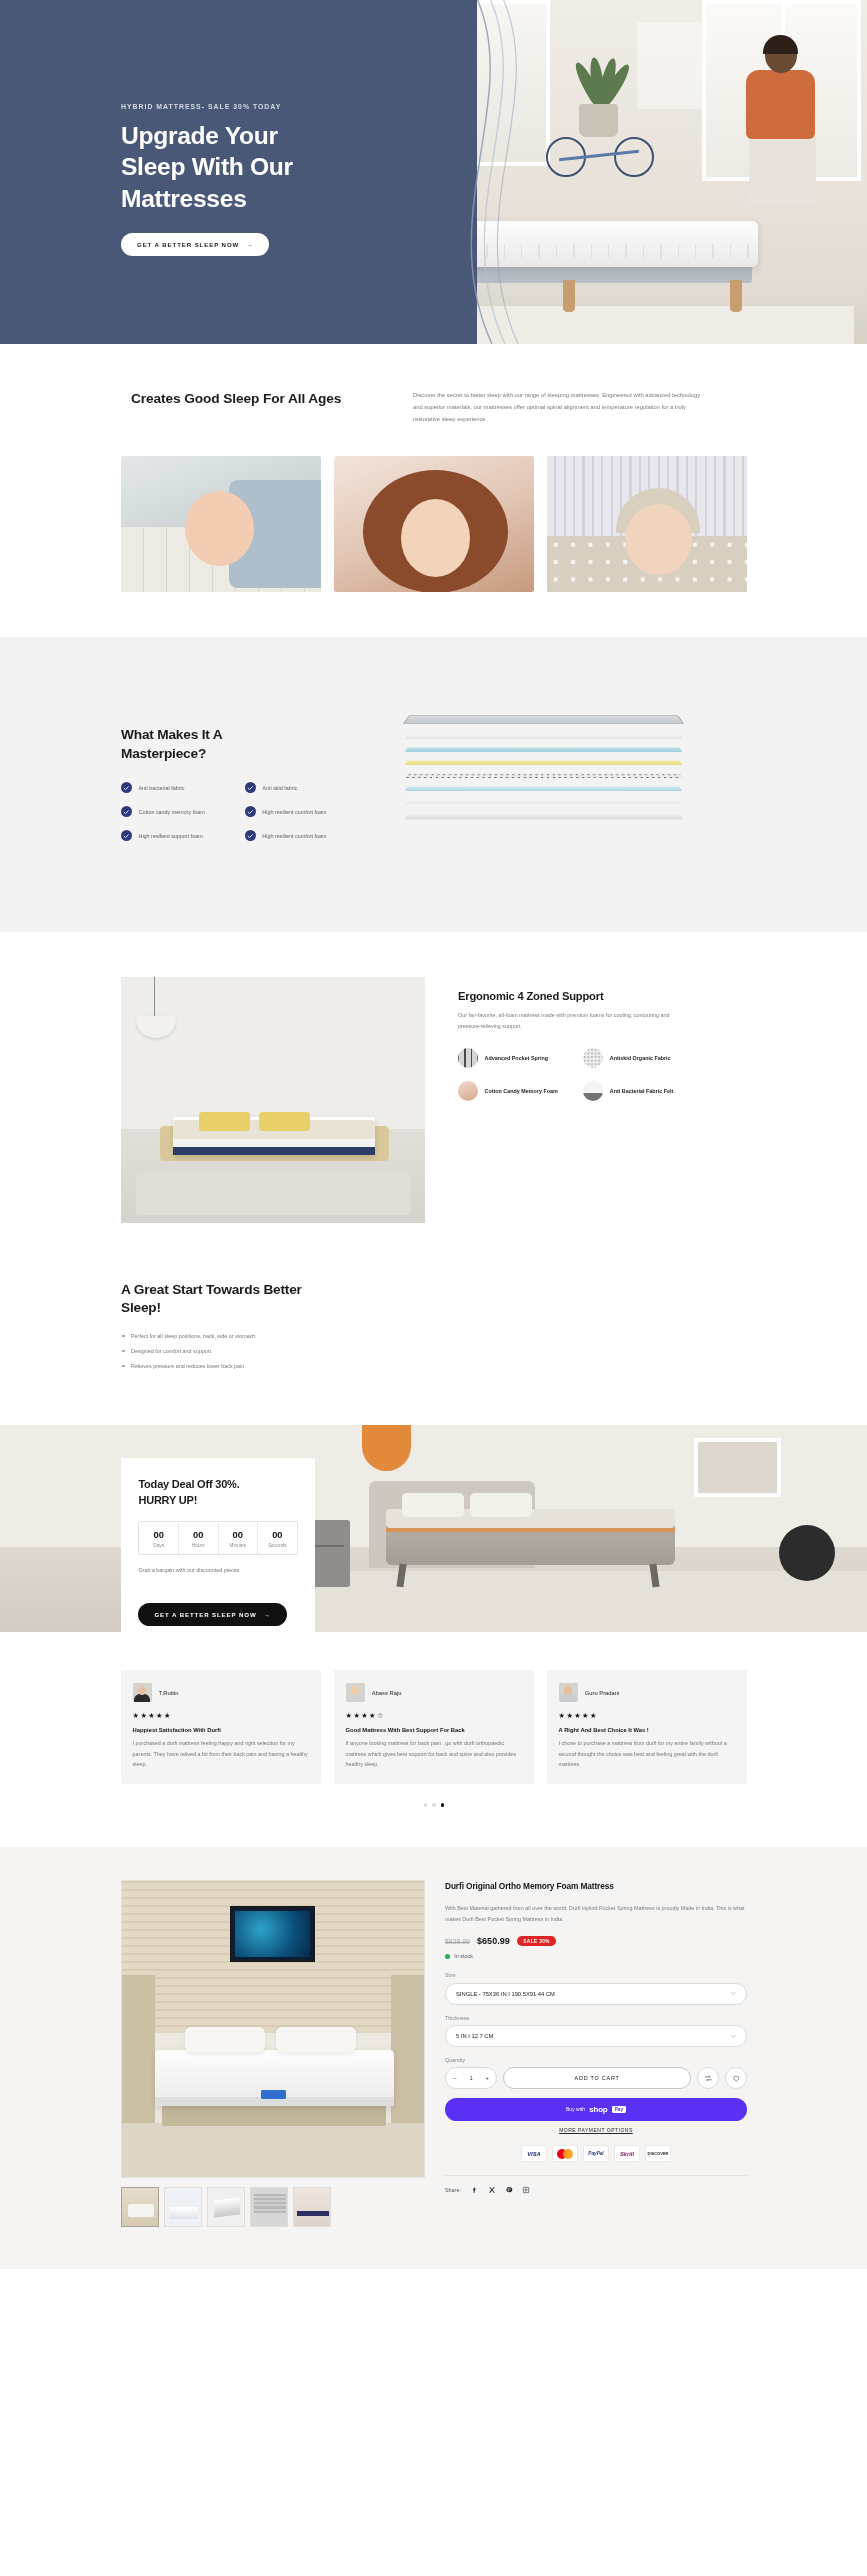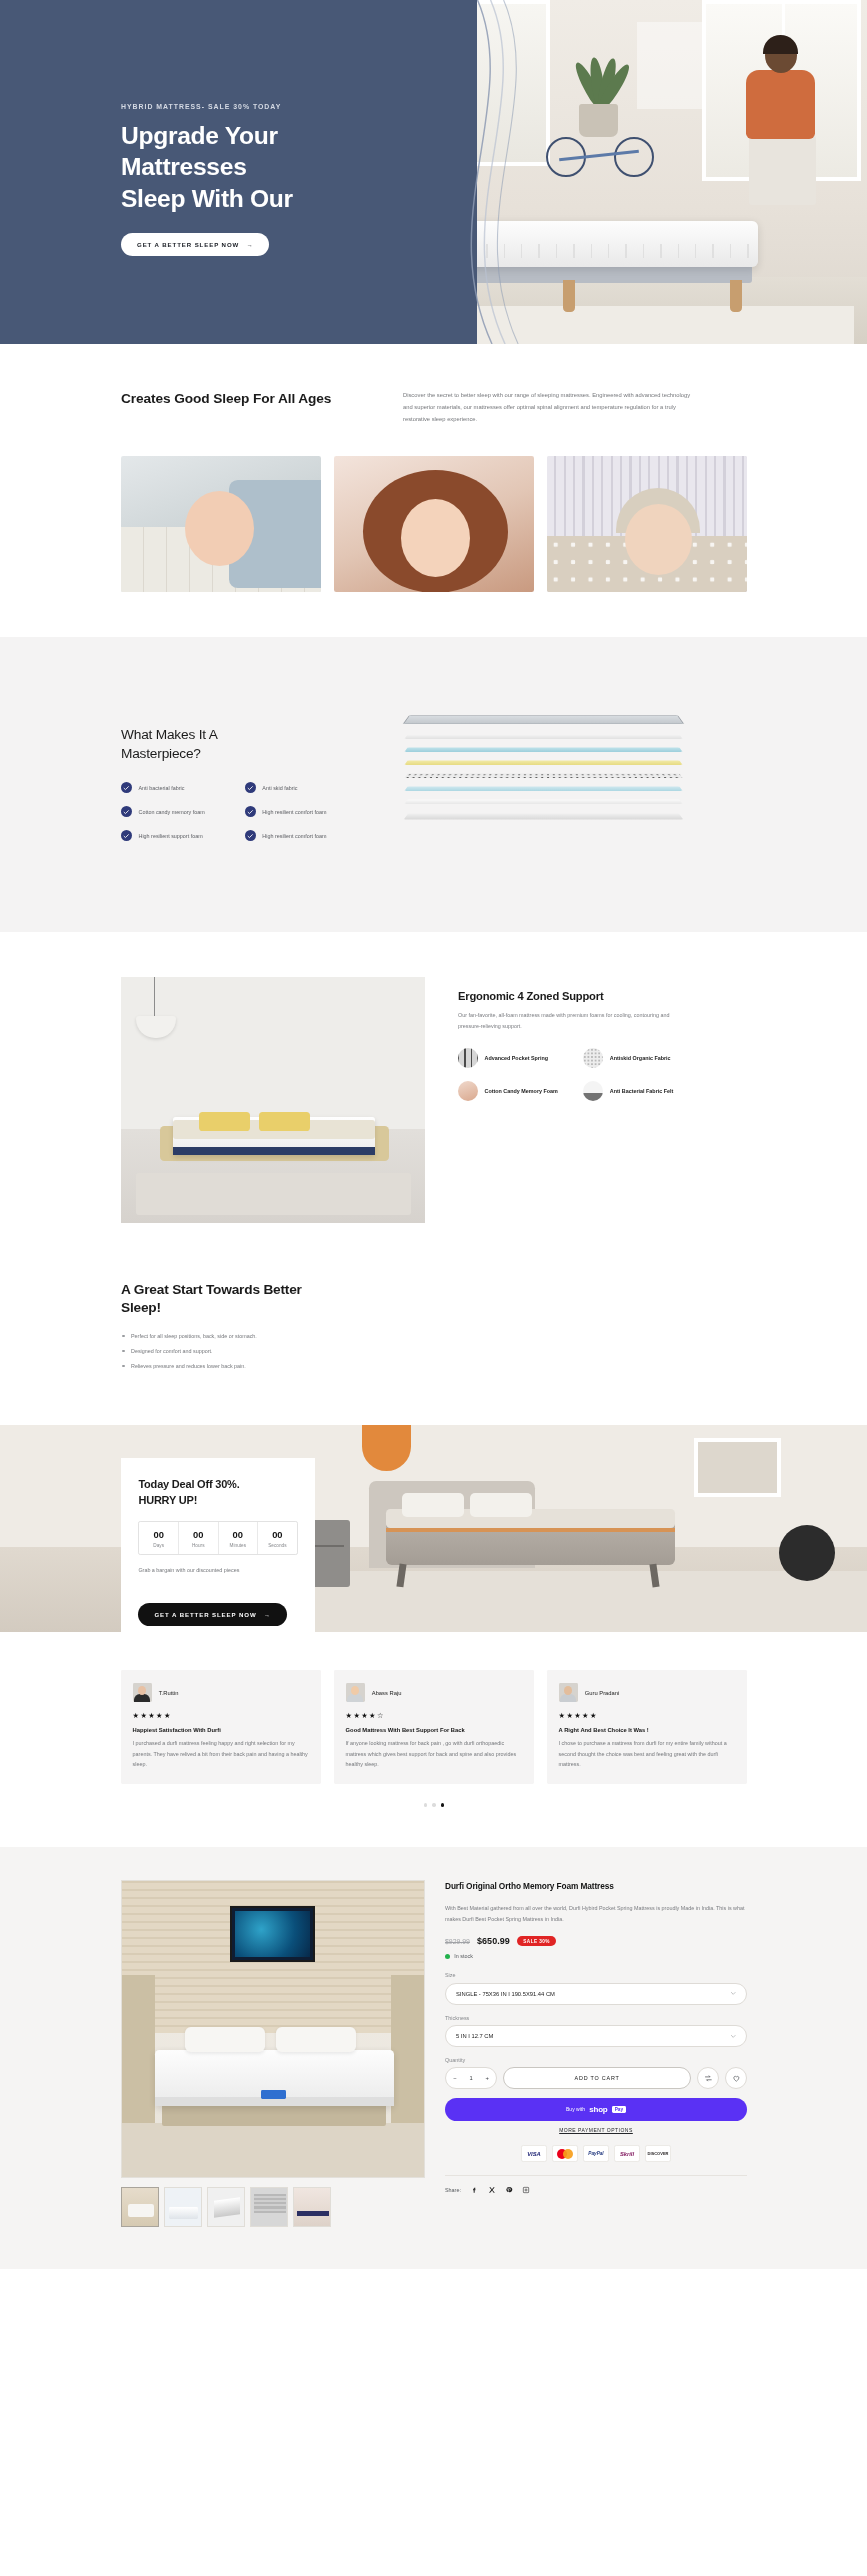--- a/index.html
+++ b/index.html
@@ -67,21 +67,21 @@
     display: inline-flex; align-items: center; gap: 7.2px; background: #fff; color: #14181f;
     border: none; border-radius: 29px; padding: 8px 16px; font-size: 6.1px;
     letter-spacing: 0.9px; font-weight: 700; text-transform: uppercase; cursor: pointer;
     margin-top: 19px;
   }
   .btn-pill.dark { background: #111; color: #fff; }
 
   
   .sec-ages { padding: 46px 0 45px; background:#fff;}
   .ages-head { display: flex; gap: 43px; padding: 0 121px; align-items: flex-start;}
-  .ages-title { font-size: 13.7px; font-weight: 700; letter-spacing:-0.1px; width: 239px; line-height:1.3;}
+  .ages-title { font-size: 13.7px; font-weight: 700; letter-spacing:-0.1px; width: 239px; line-height:1.3;margin-left:10px;}
   .ages-desc { font-size: 5.8px; color: #76787c; line-height: 2.05; width: 289px; }
   .ages-grid { display: flex; gap: 13px; padding: 0 121px; margin-top: 30px; }
   .ages-card { flex: 1; height: 136px; border-radius: 2.2px; overflow: hidden; position: relative; }
   .ph { position:absolute; inset:0; }
   .ages1 { background: linear-gradient(160deg,#e4e8ea 0%, #cfd6d8 45%, #b9c3c6 100%); }
   .ages2 { background: linear-gradient(160deg,#f3e4dc 0%, #e2c6b5 50%, #c99a80 100%); }
   .ages3 { background: linear-gradient(160deg,#e8e6ea 0%, #d4cfd6 45%, #bdb5bd 100%); }
   .face { position:absolute; border-radius:50%; }
   .a1-face{left:64px;top:35px;width:69px;height:75px;background:#f2cdb4;}
   .a1-pillow{position:absolute;left:108px;top:24.6px;width:108px;height:108px;background:#aebfcb;border-radius:8.7px;}
@@ -94,21 +94,21 @@
   .a3-hair{position:absolute;left:69px;top:32px;width:84px;height:45px;background:#d8cfbf;border-radius:42px 42px 0 0;}
   .a3-pillow{position:absolute;left:0;bottom:0;width:100%;height:56px;background:#d9cfc0;}
   .a3-dots{position:absolute;left:0;bottom:0;width:100%;height:56px;
      background-image:radial-gradient(#fff 2.2px, transparent 2.5px);background-size:17.4px 17.4px;opacity:.8;}
   .a3-stripe{position:absolute;left:0;top:0;width:100%;height:80px;background:repeating-linear-gradient(90deg,#e9e7ee 0 7.2px,#d3d0da 7.2px 9.4px);}
 
   
   .sec-master { background: #f4f3f3; padding: 51px 0 56px; }
   .master-wrap { display: flex; padding: 0 121px; align-items: center; gap: 29px;}
   .master-left { width: 239px; padding-top: 4.3px;}
-  .master-title { font-size: 13.7px; font-weight: 400; line-height: 1.35; letter-spacing:-0.2px; margin-bottom: 19px;}
+  .master-title { font-size: 13.7px; font-weight: 700; line-height: 1.35; letter-spacing:-0.2px; margin-bottom: 19px;}
   .feat-grid { display: grid; grid-template-columns: 1fr 1fr; gap: 13px 8.7px;}
   .feat { display: flex; align-items: center; gap: 6.5px; }
   .check { width: 11px; height: 11px; border-radius: 50%; background: #2f3a7a; flex: 0 0 11px;
     display: flex; align-items: center; justify-content: center;}
   .check svg { width: 6.5px; height: 6.5px; }
   .feat-label { font-size: 5.4px; color: #5b5d62; }
   .master-right { flex: 1; height: 188px; position: relative; }
   .layers { position: absolute; left: 17.4px; top: 22px; width: 275px; }
   .layer { height: 9.4px; border-radius: 1.4px; margin-bottom: 3.6px; transform: perspective(362px) rotateX(62deg) ; }
   .lay-top { height: 19px; background: linear-gradient(180deg,#d9dde1,#c3c8cd); border:0.7px solid #9aa0a6; }
@@ -338,22 +338,22 @@
     <div class="hero-left"></div>
     <svg class="hero-curve" viewBox="0 0 200 475" preserveAspectRatio="none">
       <path d="M100,0 C160,140 40,300 120,475" stroke="#8d9ab3" stroke-width="2" fill="none" opacity="0.85"></path>
       <path d="M118,0 C178,140 58,300 138,475" stroke="#b9c2d2" stroke-width="2" fill="none" opacity="0.7"></path>
       <path d="M136,0 C196,140 76,300 156,475" stroke="#8d9ab3" stroke-width="1.5" fill="none" opacity="0.55"></path>
     </svg>
     <div class="hero-content">
       <div class="hero-eyebrow">HYBRID MATTRESS- SALE 30% TODAY</div>
       <div class="hero-title">
         <div>Upgrade Your</div>
+        <div>Sleep With Our</div>
         <div>Mattresses</div>
-        <div>Sleep With Our</div>
       </div>
       <button class="btn-pill">
         <span>GET A BETTER SLEEP NOW</span>
         <span>→</span>
       </button>
     </div>
   </section>
 
   <section class="sec-ages">
     <div class="ages-head">

